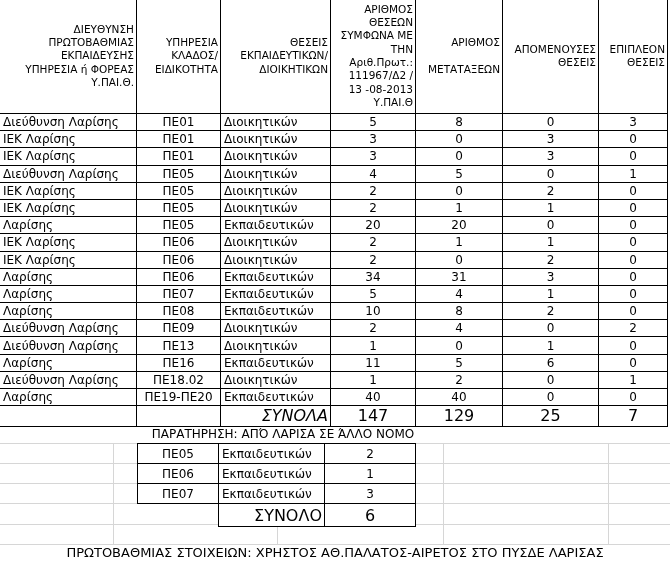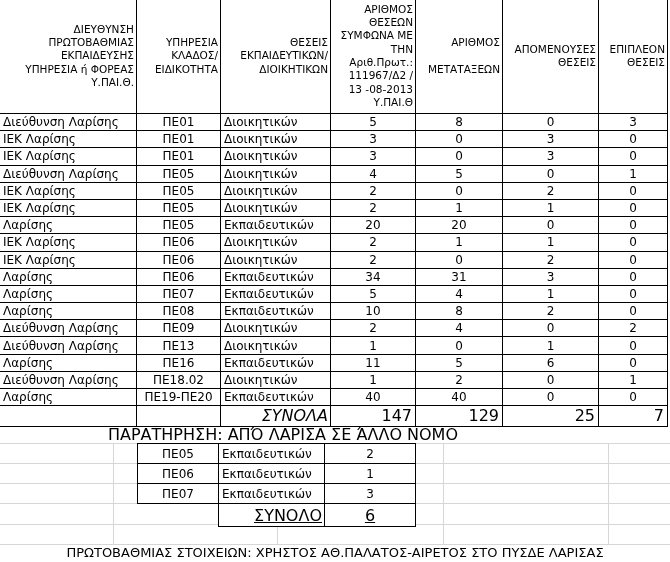--- a/index.html
+++ b/index.html
@@ -24,37 +24,37 @@
   .main thead tr { height:115px; }
   .main th {
     font-weight:normal; font-size:10.5px; line-height:1.27;
     text-align:right; white-space:pre-line; padding:1px 2px;
   }
   .main tbody tr { height:17.2px; }
   .main td { font-size:12px; line-height:16px; padding:0 3px; white-space:nowrap; }
   td.al { text-align:left; }
   td.ac { text-align:center; }
   .totals { height:21px; }
-  .totals td { font-size:16px; line-height:20px;text-align:right; }
+  .totals td { font-size:16px; line-height:20px; }
   .totals td.lbl { text-align:right; padding-right:2px;font-style:italic; }
 
   
   .note {
     position:absolute; top:426px; left:0; width:566px; height:17px;
-    font-size:16px; line-height:17px; text-align:center; z-index:1;
+    font-size:12px; line-height:17px; text-align:center; z-index:1;
   }
 
   
   .small { position:absolute; left:137px; top:443px; width:278px; }
   .small col:nth-child(1){width:81px} .small col:nth-child(2){width:106px}
   .small col:nth-child(3){width:91px}
   .small tbody.rows tr { height:20px; }
   .small td { font-size:12px; line-height:18px; padding:0 3px; }
   .small tr.stotal { height:23px; }
-  .small tr.stotal td { font-size:16px; line-height:21px;text-decoration:underline; }
+  .small tr.stotal td { font-size:16px; line-height:21px; }
   .small td.noborder { border:none; background:transparent; }
   .small td.slabel { text-align:right; padding-right:2px; }
 
   
   .footer {
     position:absolute; top:544px; left:0; width:670px; height:18px;
     font-size:13px; line-height:18px; text-align:center; z-index:1;
   }
 </style>
 </head>

